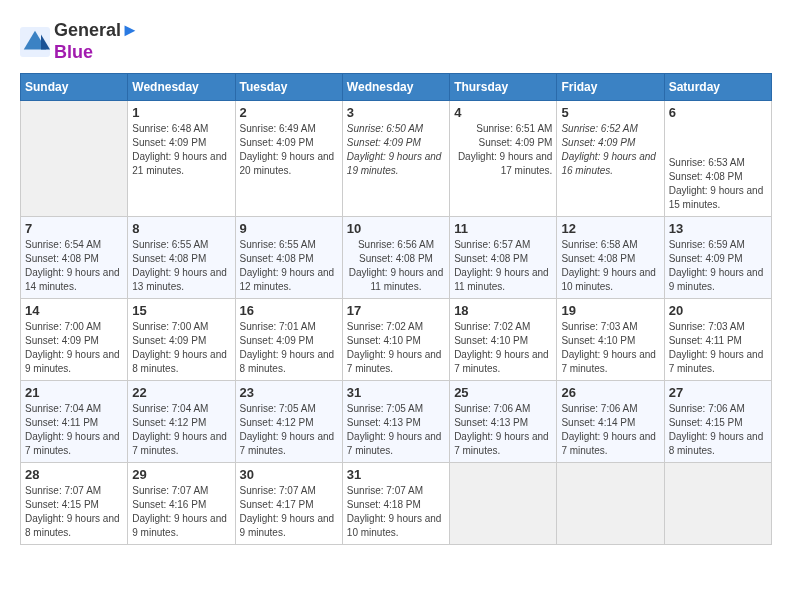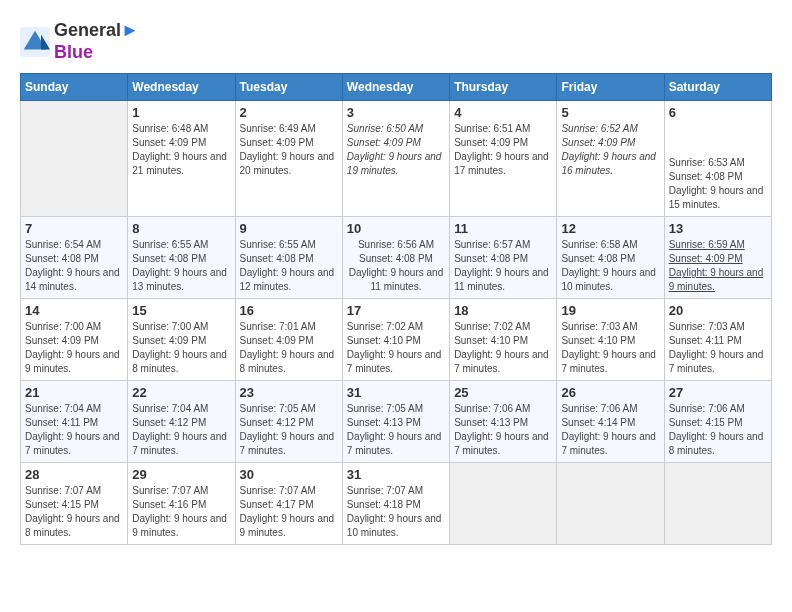--- a/index.html
+++ b/index.html
@@ -138,21 +138,21 @@
 Daylight: 9 hours and 20 minutes.</div>
         </td>
         <td>
           <span class="day-number">3</span>
           <div class="day-info" style="white-space: pre-line; font-style: italic;">Sunrise: 6:50 AM
 Sunset: 4:09 PM
 Daylight: 9 hours and 19 minutes.</div>
         </td>
         <td>
           <span class="day-number">4</span>
-          <div class="day-info" style="white-space: pre-line;">Sunrise: 6:51 AM
+          <div class="day-info" style="white-space: pre-line; text-align: right;">Sunrise: 6:51 AM
 Sunset: 4:09 PM
 Daylight: 9 hours and 17 minutes.</div>
         </td>
         <td>
           <span class="day-number">5</span>
           <div class="day-info" style="white-space: pre-line; font-style: italic;">Sunrise: 6:52 AM
 Sunset: 4:09 PM
 Daylight: 9 hours and 16 minutes.</div>
         </td>
         <td>
@@ -194,21 +194,21 @@
 Daylight: 9 hours and 11 minutes.</div>
         </td>
         <td>
           <span class="day-number">12</span>
           <div class="day-info" style="white-space: pre-line;">Sunrise: 6:58 AM
 Sunset: 4:08 PM
 Daylight: 9 hours and 10 minutes.</div>
         </td>
         <td>
           <span class="day-number">13</span>
-          <div class="day-info" style="white-space: pre-line; text-decoration: underline;">Sunrise: 6:59 AM
+          <div class="day-info" style="white-space: pre-line;">Sunrise: 6:59 AM
 Sunset: 4:09 PM
 Daylight: 9 hours and 9 minutes.</div>
         </td>
       </tr>
       <tr>
         <td>
           <span class="day-number">14</span>
           <div class="day-info" style="white-space: pre-line;">Sunrise: 7:00 AM
 Sunset: 4:09 PM
 Daylight: 9 hours and 9 minutes.</div>

